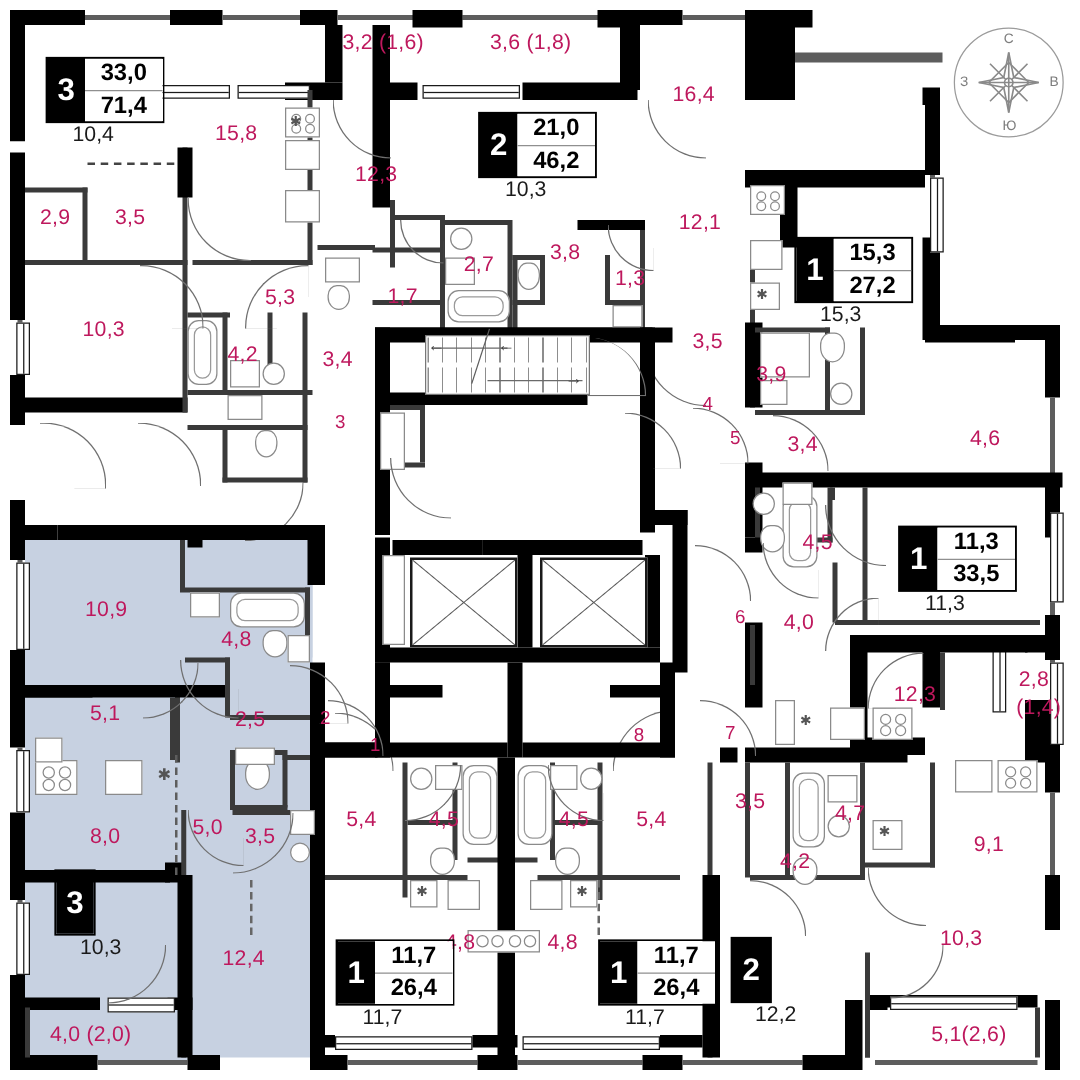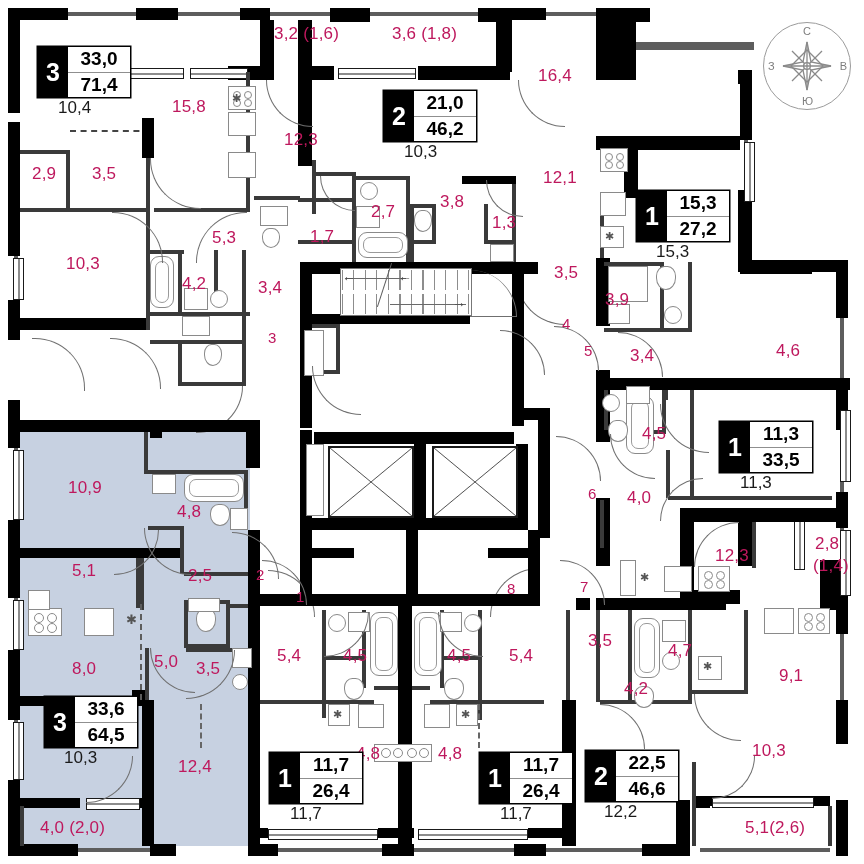--- a/index.html
+++ b/index.html
@@ -593,24 +593,20 @@
     <div class="rooms">1</div>
     <div class="areas">
       <div>11,3</div>
       <div>33,5</div>
     </div>
   </div>
   <div class="badge-sub" style="left:740px;top:473px;">11,3</div>
 
   <div class="badge" style="left:45px;top:697px;height:50px;">
     <div class="rooms">3</div>
-    <div class="areas">
-      <div>33,6</div>
-      <div>64,5</div>
-    </div>
   </div>
   <div class="badge-sub" style="left:64px;top:748px;">10,3</div>
 
   <div class="badge" style="left:270px;top:753px;height:50px;">
     <div class="rooms">1</div>
     <div class="areas">
       <div>11,7</div>
       <div>26,4</div>
     </div>
   </div>
@@ -620,24 +616,20 @@
     <div class="rooms">1</div>
     <div class="areas">
       <div>11,7</div>
       <div>26,4</div>
     </div>
   </div>
   <div class="badge-sub" style="left:500px;top:804px;">11,7</div>
 
   <div class="badge" style="left:586px;top:751px;height:50px;">
     <div class="rooms">2</div>
-    <div class="areas">
-      <div>22,5</div>
-      <div>46,6</div>
-    </div>
   </div>
   <div class="badge-sub" style="left:604px;top:802px;">12,2</div>
 
   <div class="compass" style="left:763px;top:22px;width:86px;height:86px;">
     <span style="left:39px;top:2px;">С</span>
     <span style="right:3px;top:37px;">В</span>
     <span style="left:38px;bottom:2px;">Ю</span>
     <span style="left:4px;top:37px;">З</span>
     <svg class="cstar" width="56" height="56" viewBox="0 0 56 56">
       <g fill="none" stroke="#8a8a8a" stroke-width="1.3">

